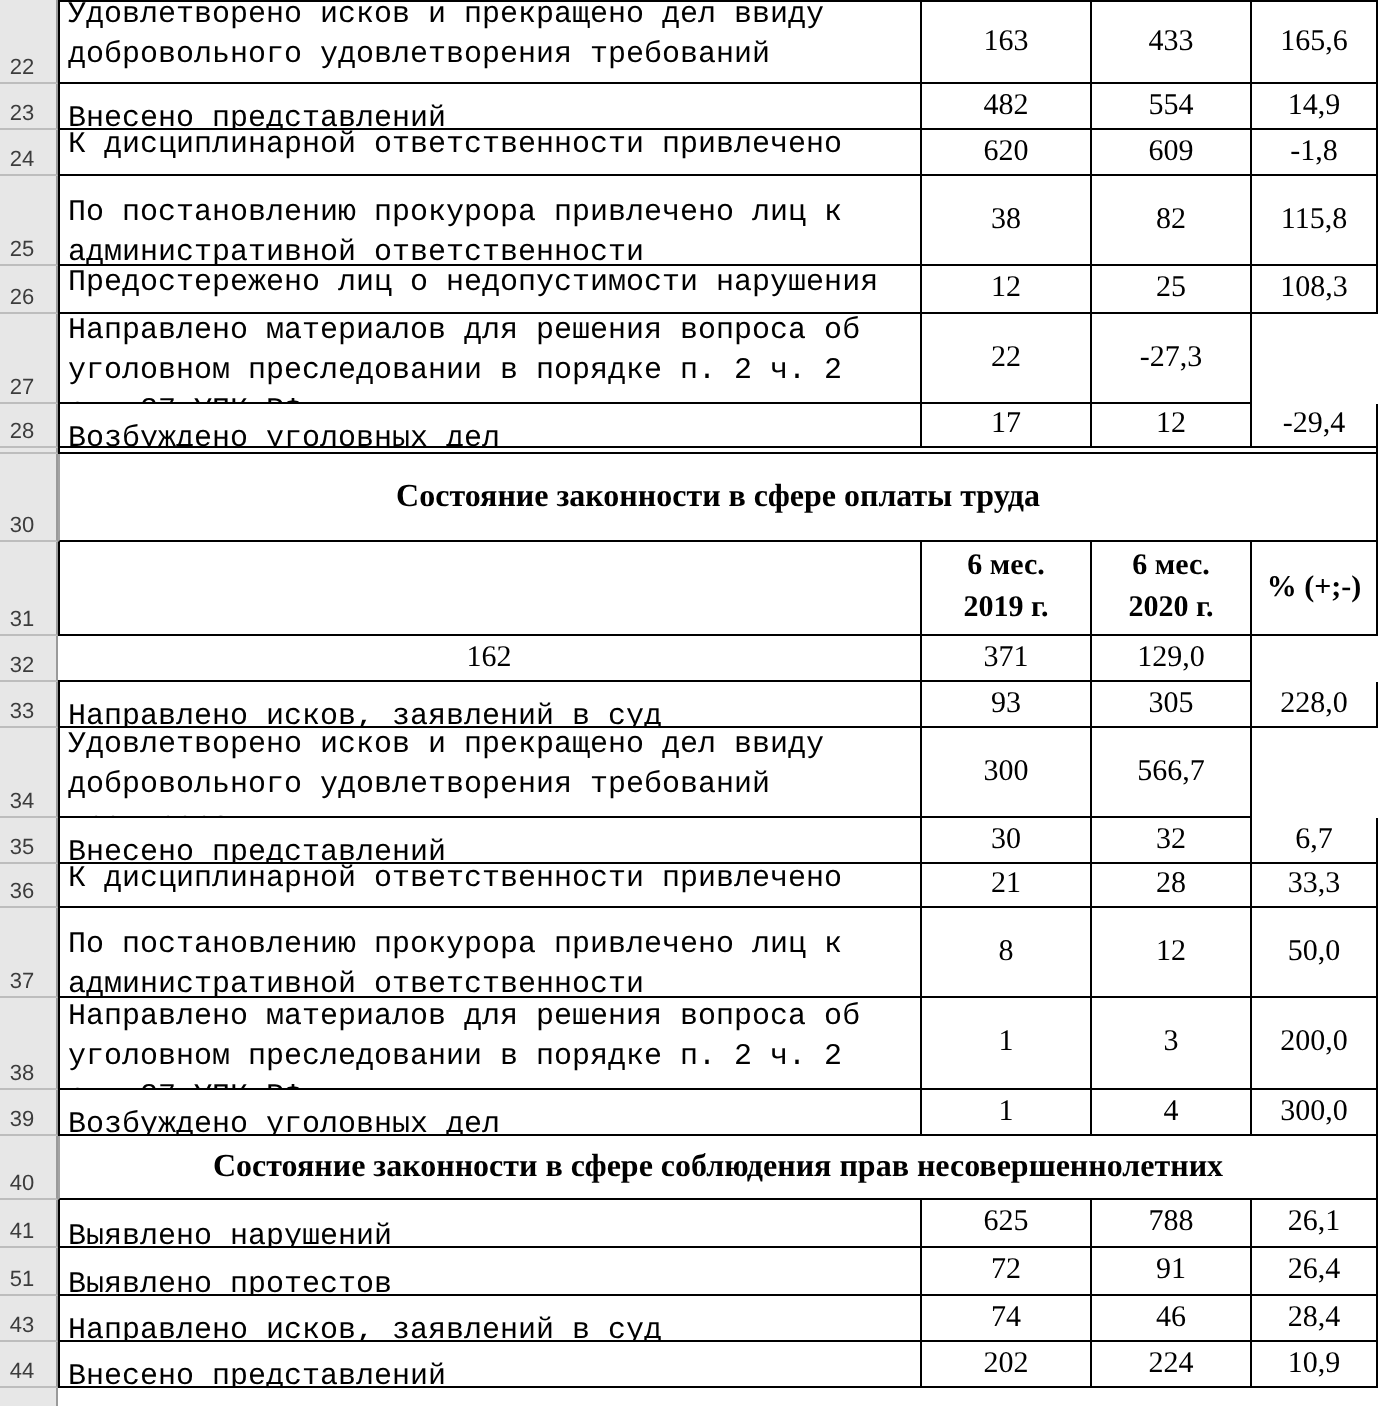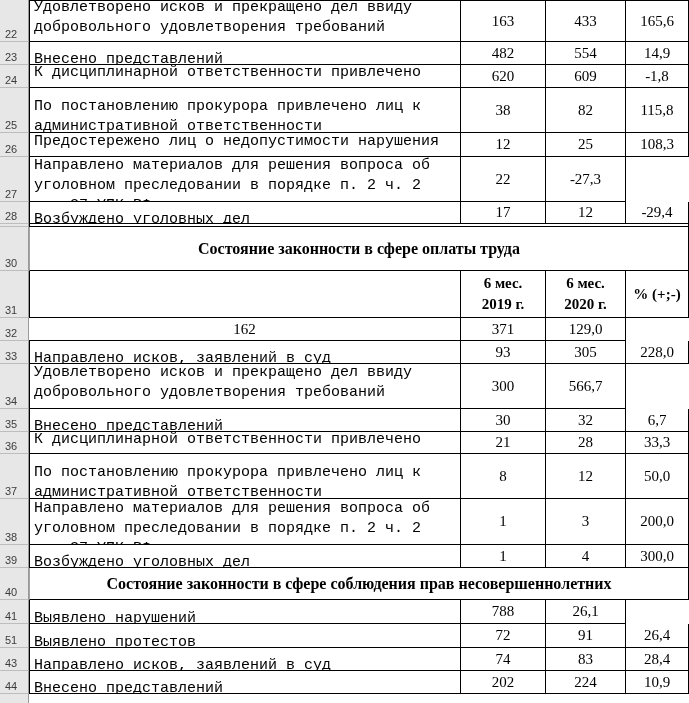--- a/index.html
+++ b/index.html
@@ -195,37 +195,38 @@
   </div>
 
   <div class="row" style="height:32px">
     <div class="gut">40</div>
     <div class="section-cell">Состояние законности в сфере соблюдения прав несовершеннолетних</div>
   </div>
 
   <div class="row" style="height:24px">
     <div class="gut">41</div>
     <div class="cell desc">Выявлено нарушений</div>
+    <div class="cell val">625</div>
     <div class="cell val">788</div>
     <div class="cell val">26,1</div>
   </div>
 
   <div class="row" style="height:24px">
     <div class="gut">51</div>
     <div class="cell desc">Выявлено протестов</div>
     <div class="cell val">72</div>
     <div class="cell val">91</div>
     <div class="cell val">26,4</div>
   </div>
 
   <div class="row" style="height:23px">
     <div class="gut">43</div>
     <div class="cell desc">Направлено исков, заявлений в суд</div>
     <div class="cell val">74</div>
-    <div class="cell val">83</div>
+    <div class="cell val">46</div>
     <div class="cell val">28,4</div>
   </div>
 
   <div class="row" style="height:23px">
     <div class="gut">44</div>
     <div class="cell desc">Внесено представлений</div>
     <div class="cell val">202</div>
     <div class="cell val">224</div>
     <div class="cell val">10,9</div>
   </div>

